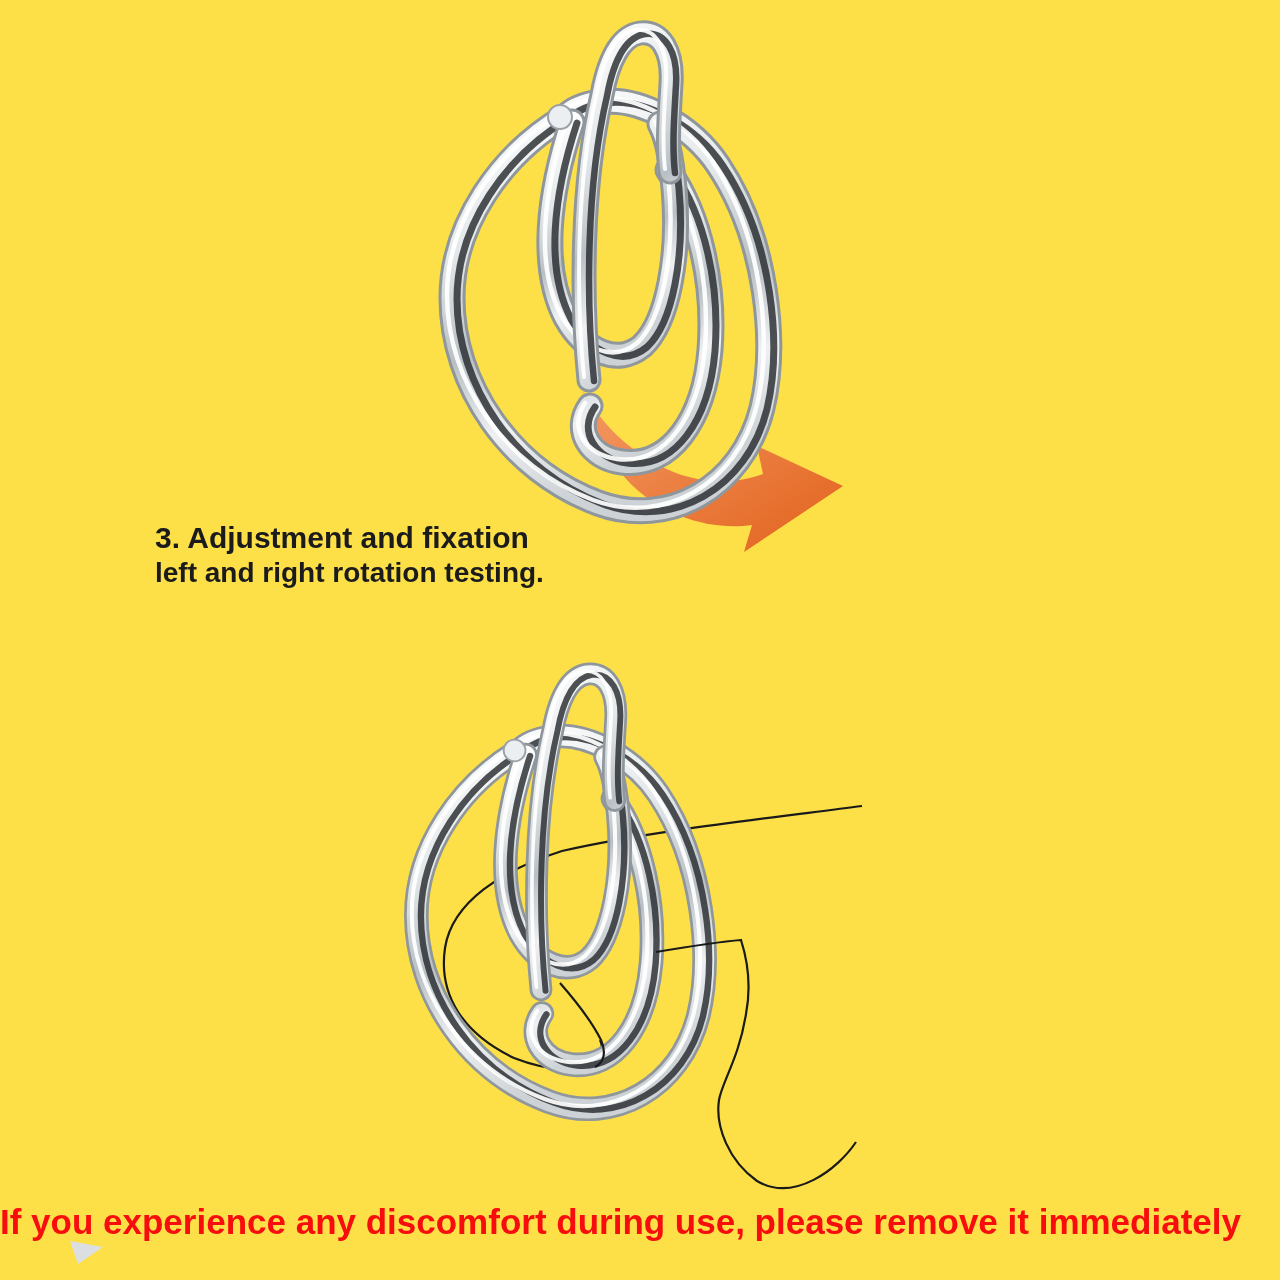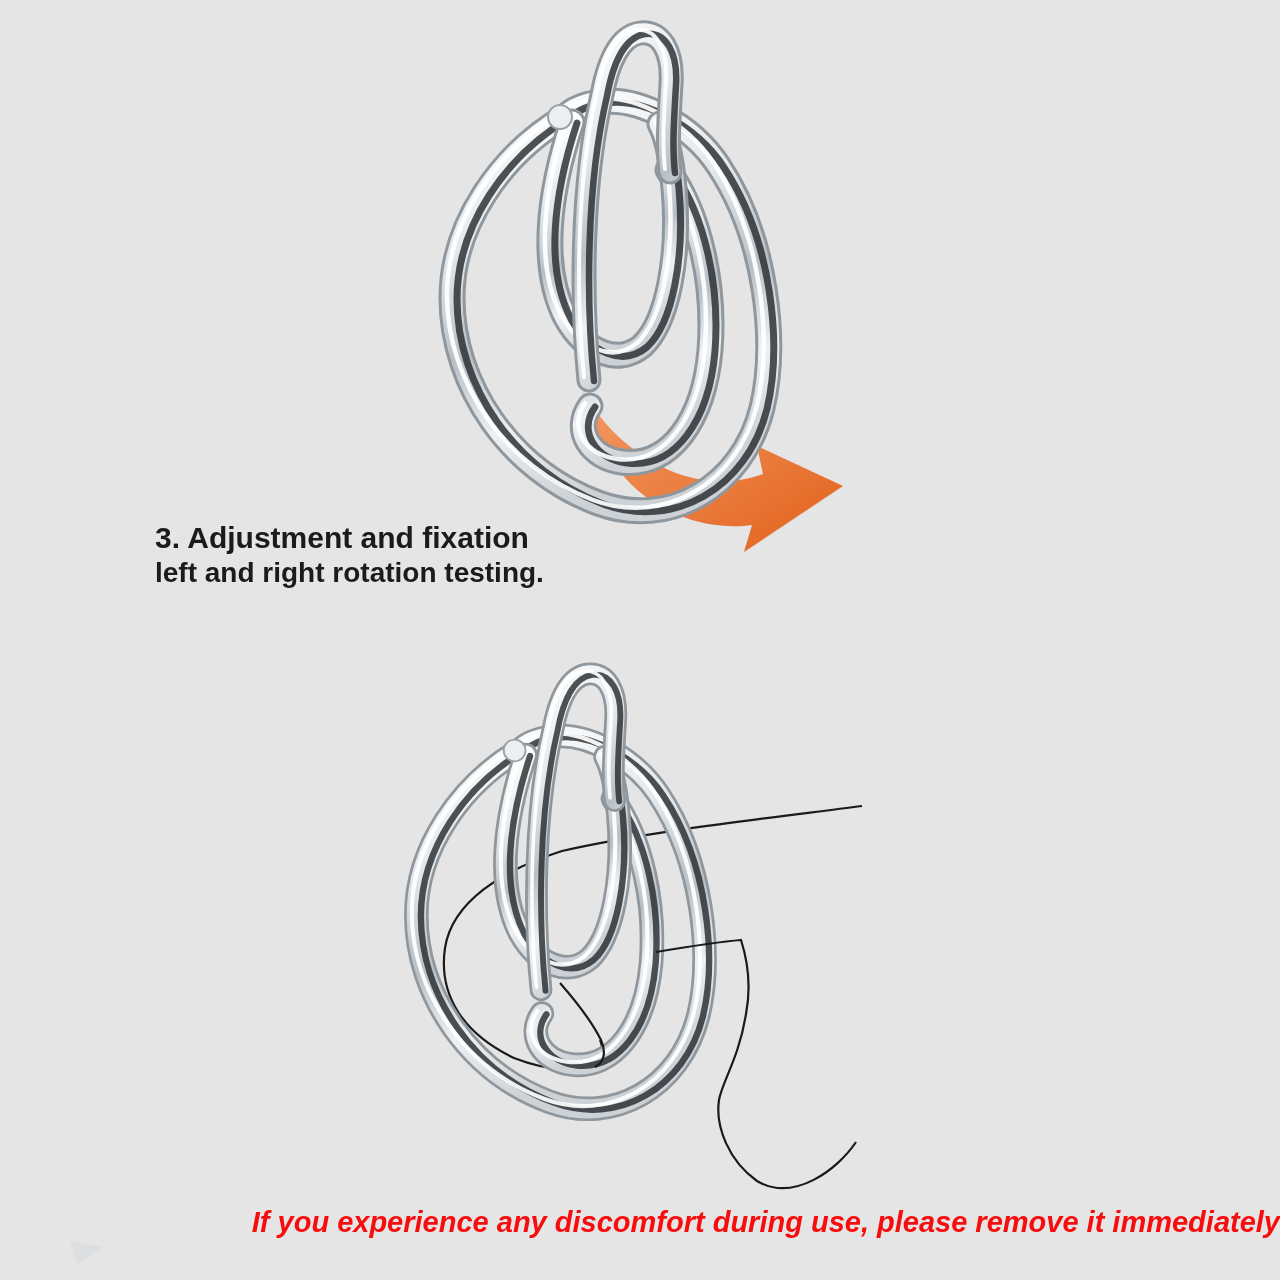--- a/index.html
+++ b/index.html
@@ -1,28 +1,28 @@
 <!DOCTYPE html>
 <html><head>
 <meta charset="utf-8">
 <style>
   html,body{margin:0;padding:0;background:#fff;}
   .canvas{
-    position:relative;width:1280px;height:1280px;background:#e5e5e5;overflow:hidden;
+    position:relative;width:1280px;height:1280px;background:#fde047;overflow:hidden;
     font-family:"Liberation Sans","DejaVu Sans",sans-serif;
   }
   svg.art{position:absolute;left:0;top:0;}
   .step-text{
     position:absolute;left:155px;top:520px;width:1040px;
     color:#1b1b1b;font-weight:bold;font-size:28px;line-height:34px;
   }
   .step-heading{font-size:30px;line-height:36px;}
   .warning{
-    position:absolute;left:0;top:1205px;width:1280px;text-align:right;
-    color:#f70d0d;font-weight:bold;font-size:29px;line-height:34px;font-style:italic;
+    position:absolute;left:0;top:1205px;width:1280px;text-align:left;
+    color:#f70d0d;font-weight:bold;font-size:35px;line-height:34px;
   }
 </style>
 </head>
 <body>
 
 <div class="canvas">
 
   <svg class="art" width="1280" height="1280" viewBox="0 0 1280 1280">
     <defs>
       <linearGradient id="gTube" x1="0" y1="0" x2="0.25" y2="1">

